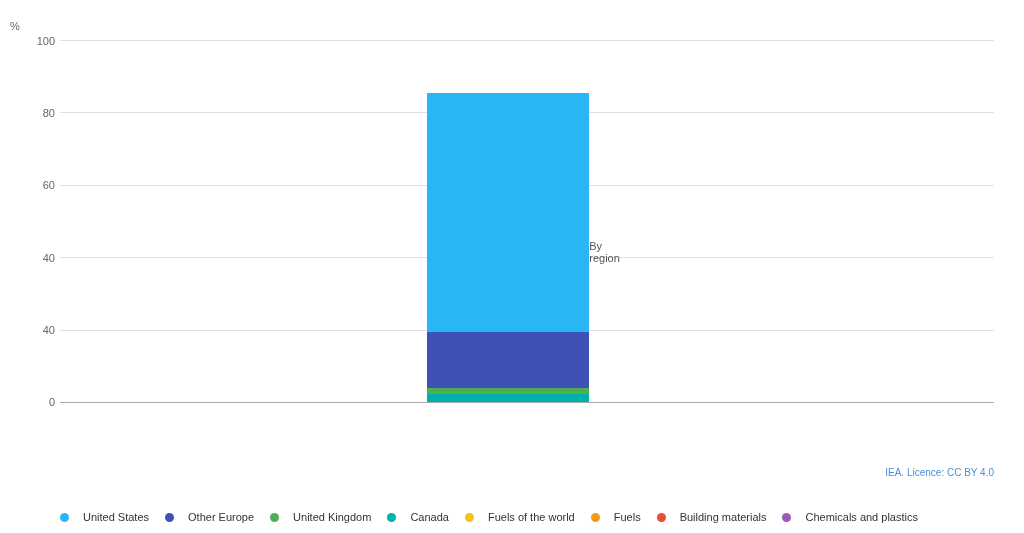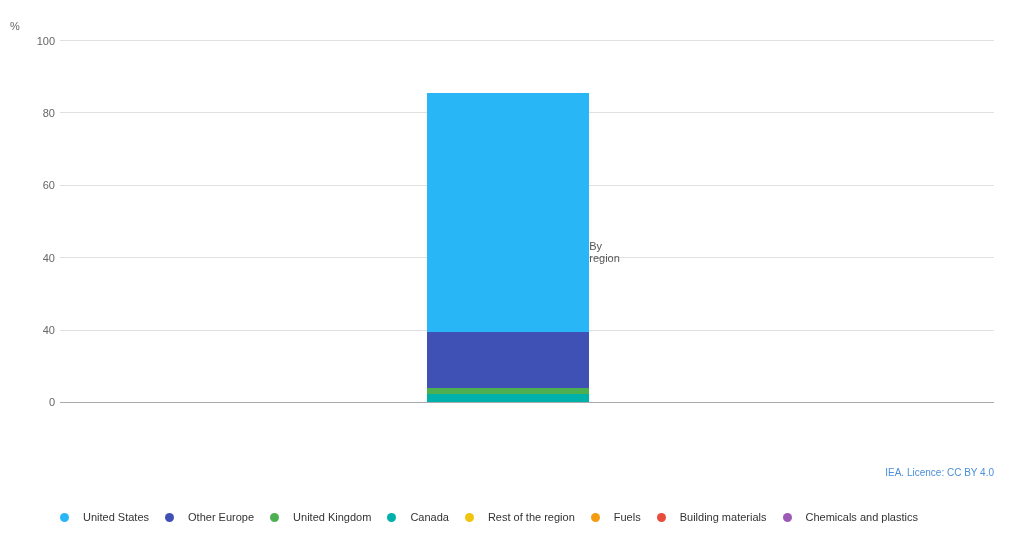--- a/index.html
+++ b/index.html
@@ -192,21 +192,21 @@
       <div class="legend-item">
         <div class="legend-dot" style="background-color: rgb(76, 175, 80);"></div>
         <span>United Kingdom</span>
       </div>
       <div class="legend-item">
         <div class="legend-dot" style="background-color: rgb(0, 176, 170);"></div>
         <span>Canada</span>
       </div>
       <div class="legend-item">
         <div class="legend-dot" style="background-color: rgb(241, 196, 15);"></div>
-        <span>Rest of the region</span>
+        <span>Fuels of the world</span>
       </div>
       <div class="legend-item">
         <div class="legend-dot" style="background-color: rgb(243, 156, 18);"></div>
         <span>Fuels</span>
       </div>
       <div class="legend-item">
         <div class="legend-dot" style="background-color: rgb(231, 76, 60);"></div>
         <span>Building materials</span>
       </div>
       <div class="legend-item">

